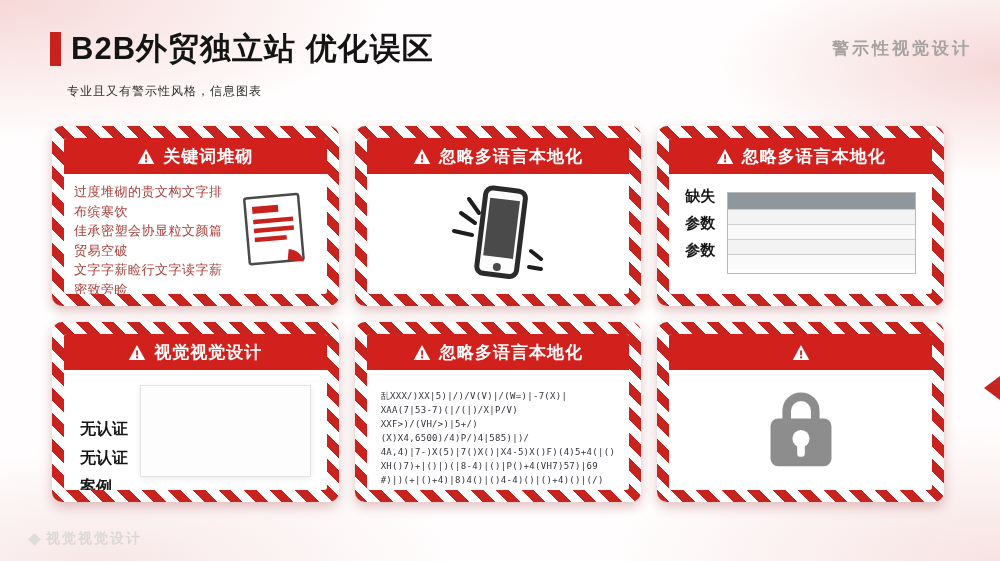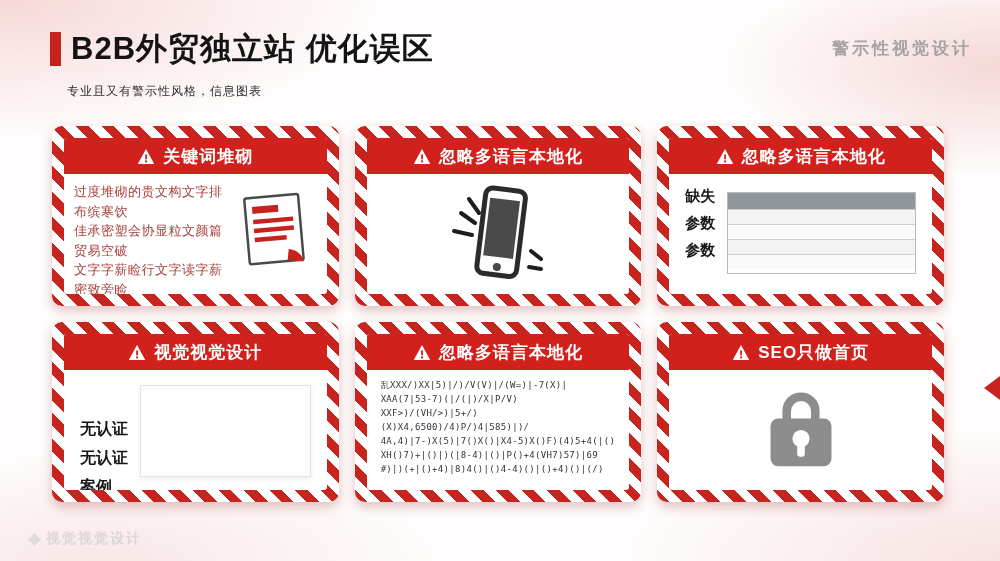--- a/index.html
+++ b/index.html
@@ -45,21 +45,21 @@
   .mini-table { flex:1; border:1px solid #b9b9b9; margin-top:5px; height:82px; background:#ffffff; }
   .tbl-head { height:16px; background:#8f969c; }
   .tbl-row { height:15px; border-top:1px solid #cfcfcf; background:#f3f3f3; }
   .tbl-row:nth-child(odd) { background:#fafafa; }
   
   .body-trust { padding:13px 16px 12px; display:flex; gap:12px; }
   .label-col-lg { display:flex; flex-direction:column; gap:8px; font-size:16px; font-weight:bold; color:#161616; white-space:nowrap;margin-top:36px; }
   .empty-box { flex:1; height:92px; margin-top:2px; background:#fdfdfd; border:1px solid #e4e2e2;
                box-shadow:0 2px 6px rgba(0,0,0,.08); }
   
-  .body-garbled { padding:9px 14px; }
+  .body-garbled { padding:9px 14px;margin-top:11px; }
   .garbled-text { font-family:"DejaVu Sans Mono", monospace; font-size:9px; line-height:1.55; color:#33333d;
                   white-space:pre-line; letter-spacing:.3px; overflow:hidden; max-height:108px; }
   
   .edge-triangle { position:absolute; right:0; top:376px; width:0; height:0;
                    border-top:12px solid transparent; border-bottom:12px solid transparent;
                    border-right:16px solid #c8241f; }
   .watermark { position:absolute; left:30px; bottom:13px; display:flex; align-items:center; gap:7px;
                color:#dcd8d8; font-size:14px; font-weight:bold; letter-spacing:2px; }
   .wm-diamond { width:9px; height:9px; background:#e0dcdc; transform:rotate(45deg); display:inline-block; }
 </style>
@@ -213,21 +213,20 @@
   </section>
 
   <section class="card">
     <div class="card-inner">
       <div class="card-header">
         <svg viewBox="0 0 24 22" width="18" height="17">
             <path d="M12 1 L23 21 H1 Z" fill="#fff"></path>
             <rect x="10.9" y="8" width="2.4" height="7" rx="1" fill="#d2201d"></rect>
             <circle cx="12.1" cy="17.6" r="1.5" fill="#d2201d"></circle>
           </svg>
-        <span>SEO只做首页</span>
       </div>
       <div class="card-body body-center">
         <svg width="80" height="86" viewBox="0 0 84 88">
           <path d="M27 34 v-10 a15 15 0 0 1 30 0 v10" fill="none" stroke="#8d8d8d" stroke-width="9"></path>
           <rect x="10" y="32" width="64" height="50" rx="8" fill="#8d8d8d"></rect>
           <circle cx="42" cy="53" r="9" fill="#ffffff"></circle>
           <rect x="38" y="56" width="8" height="16" rx="3" fill="#ffffff"></rect>
         </svg>
       </div>
     </div>

